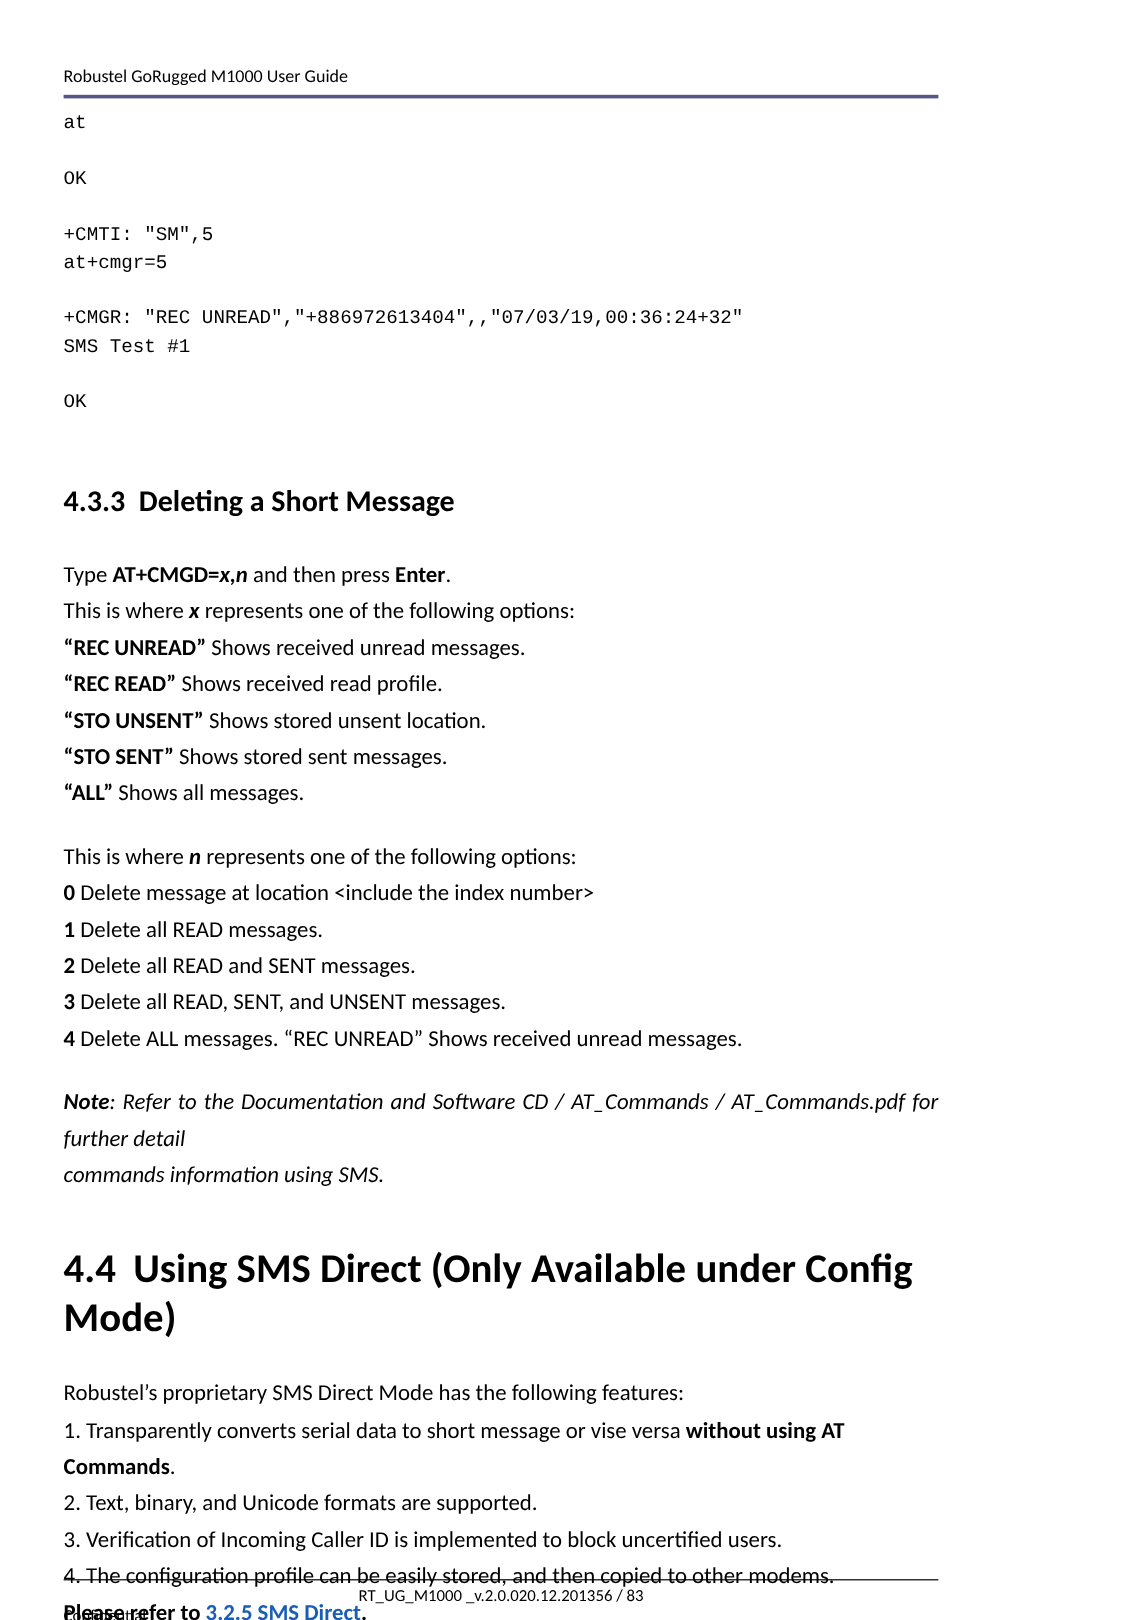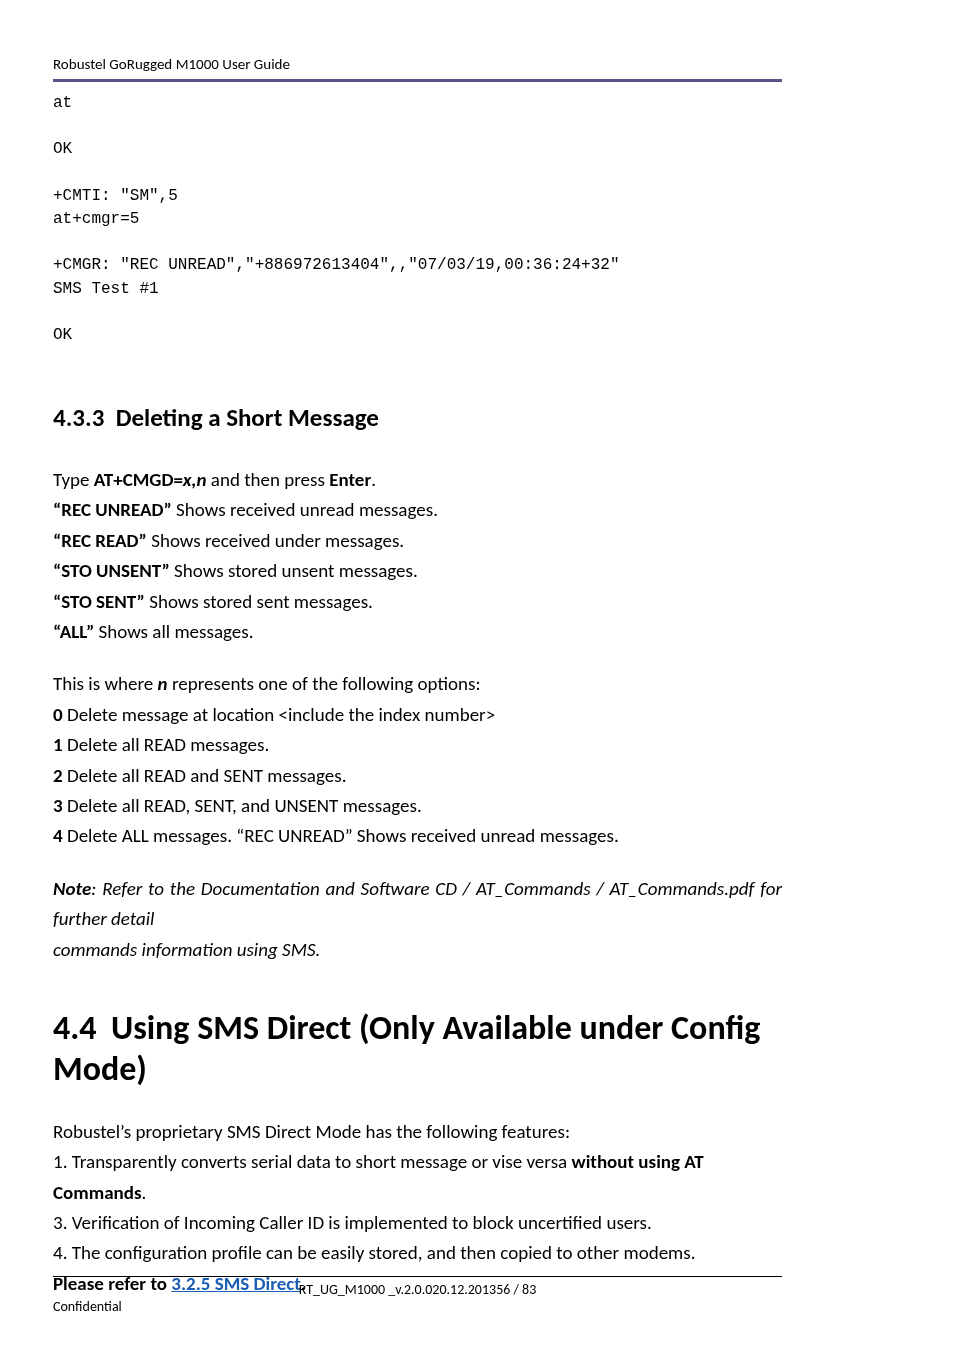--- a/index.html
+++ b/index.html
@@ -102,24 +102,27 @@
 OK</div>
 
   <div class="h3">
     <span>4.3.3</span>&nbsp;&nbsp;<span>Deleting a Short Message</span>
   </div>
 
   <div class="body">
     <p class="para">
       <span>Type </span><span class="bold">AT+CMGD=</span><span class="bolditalic">x,n</span><span> and then press </span><span class="bold">Enter</span><span>.</span>
     </p>
+    <p class="para">
+      <span>This is where </span><span class="bolditalic">x</span><span> represents one of the following options:</span>
+    </p>
     <div id="x-opts">
         <p class="para"><span class="bold">“REC UNREAD”</span><span> Shows received unread messages.</span></p>
-        <p class="para"><span class="bold">“REC READ”</span><span> Shows received under messages.</span></p>
-        <p class="para"><span class="bold">“STO UNSENT”</span><span> Shows stored unsent messages.</span></p>
+        <p class="para"><span class="bold">“REC READ”</span><span> Shows received read profile.</span></p>
+        <p class="para"><span class="bold">“STO UNSENT”</span><span> Shows stored unsent location.</span></p>
         <p class="para"><span class="bold">“STO SENT”</span><span> Shows stored sent messages.</span></p>
         <p class="para"><span class="bold">“ALL”</span><span> Shows all messages.</span></p>
       </div>
 
     <div class="gap"></div>
 
     <p class="para">
       <span>This is where </span><span class="bolditalic">n</span><span> represents one of the following options:</span>
     </p>
     <div id="n-opts">
@@ -142,20 +145,21 @@
 
   <div class="h2">
     <span class="num">4.4</span><span>Using SMS Direct (Only Available under Config Mode)</span>
   </div>
 
   <div class="body">
     <p class="para">Robustel’s proprietary SMS Direct Mode has the following features:</p>
     <p class="para">
       <span>1. Transparently converts serial data to short message or vise versa </span><span class="bold">without using AT Commands</span><span>.</span>
     </p>
+    <p class="para">2. Text, binary, and Unicode formats are supported.</p>
     <p class="para">3. Verification of Incoming Caller ID is implemented to block uncertified users.</p>
     <p class="para">4. The configuration profile can be easily stored, and then copied to other modems.</p>
     <p class="para">
       <span class="bold">Please refer to </span><a href="#" class="link">3.2.5 SMS Direct</a><span class="bold">.</span>
     </p>
   </div>
 
   <div class="footer">
     <hr class="footer-rule">
     <div class="footer-row">

